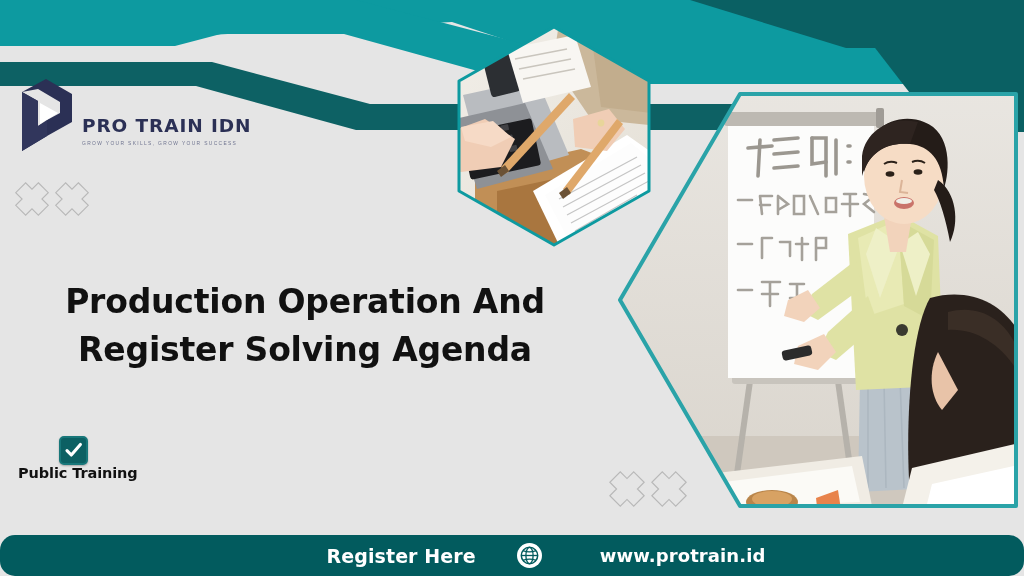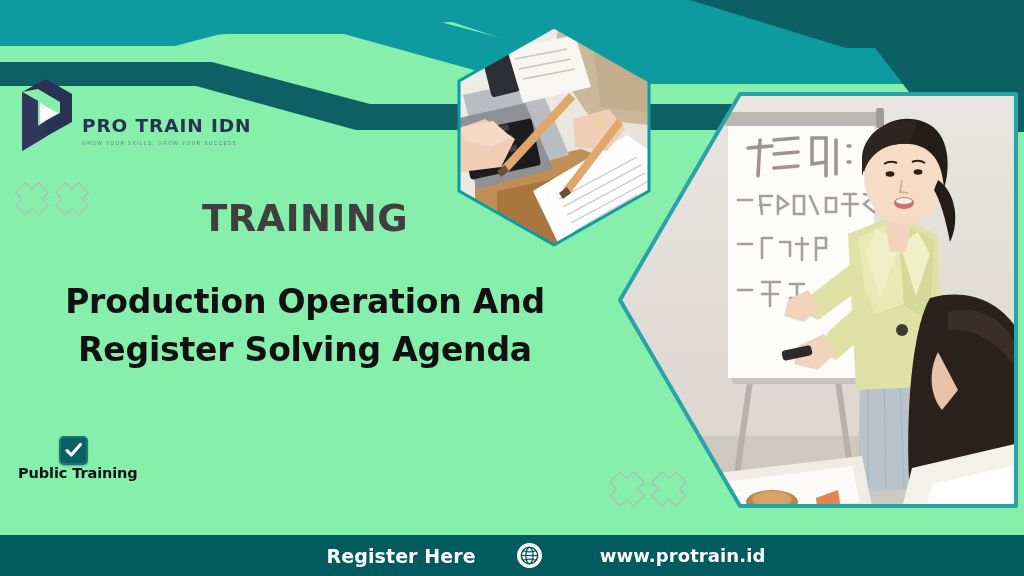--- a/index.html
+++ b/index.html
@@ -13,21 +13,21 @@
     overflow: hidden;
     font-family: "Liberation Sans", sans-serif;
     position: relative;
   }
 
   .poster {
     position: absolute;
     inset: 0;
     width: 1024px;
     height: 576px;
-    background: #86efac;
+    background: #e5e5e5;
     overflow: hidden;
   }
 
   
   .band-layer {
     position: absolute;
     top: 0;
     left: 0;
     width: 1024px;
     height: 130px;
@@ -158,20 +158,21 @@
   .footer {
     position: absolute;
     left: 0;
     bottom: 0;
     width: 1024px;
     height: 41px;
     background: #025b5e;
     display: flex;
     align-items: center;
     justify-content: center;
+    border-radius: 15px;
   }
   .footer-inner {
     display: flex;
     align-items: center;
     transform: translateX(34px);
   }
   .footer-cta {
     font-family: "DejaVu Sans", sans-serif;
     font-weight: 700;
     font-size: 19px;
@@ -435,21 +436,20 @@
 
       <path d="M96 390 L250 372 L262 432 L88 432 Z" fill="#f0ece4"></path>
       <path d="M112 398 L240 382 L248 418 L106 424 Z" fill="#fbfaf6"></path>
       <ellipse cx="160" cy="418" rx="26" ry="12" fill="#b9854a"></ellipse>
       <ellipse cx="160" cy="415" rx="20" ry="8" fill="#d8a263"></ellipse>
       <path d="M204 414 L226 406 L230 432 L206 432 Z" fill="#e8834b"></path>
     </g>
     <path d="M128 10 L404 10 L404 422 L128 422 L8 216 Z" fill="none" stroke="#2aa3a8" stroke-width="4" stroke-linejoin="round"></path>
   </svg>
 
-  <div class="kicker">TRAINING</div>
 
   <div class="headline">
     <span class="hl-line">Production Operation And</span>
     <span class="hl-line">Register Solving Agenda</span>
   </div>
 
   <div class="check-row">
 
     <div class="check-item">
       <span class="check-box">

